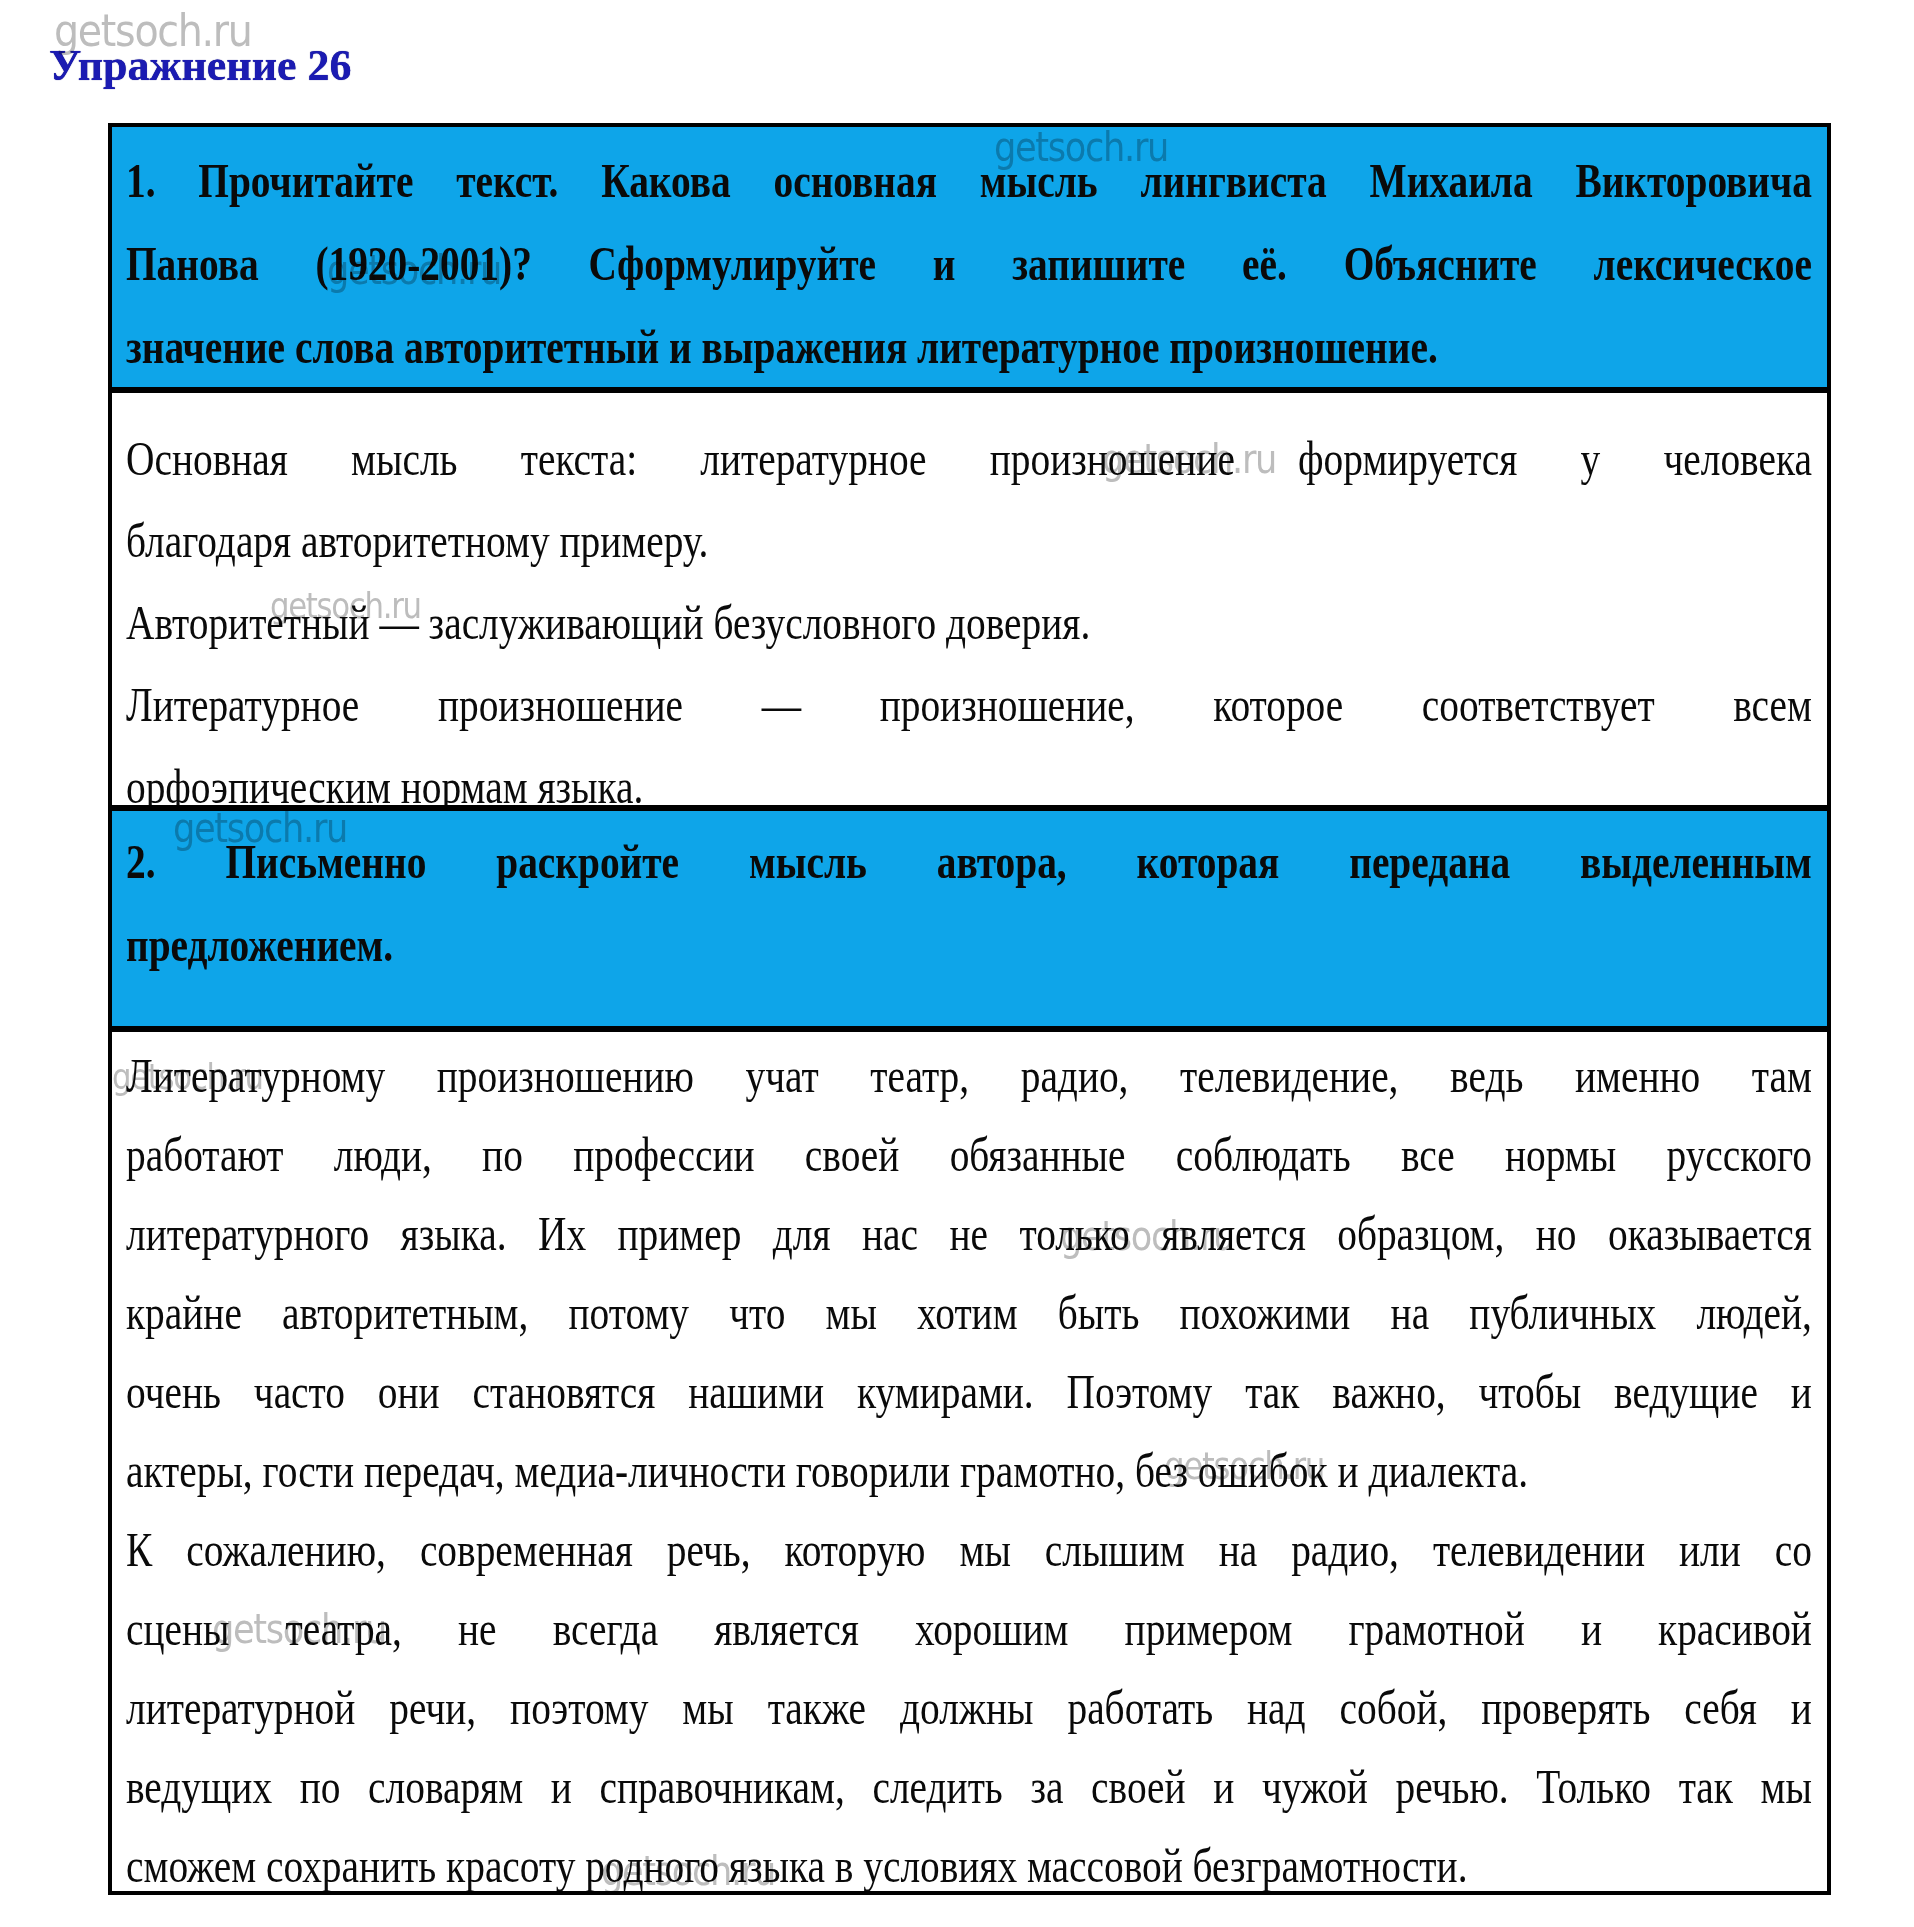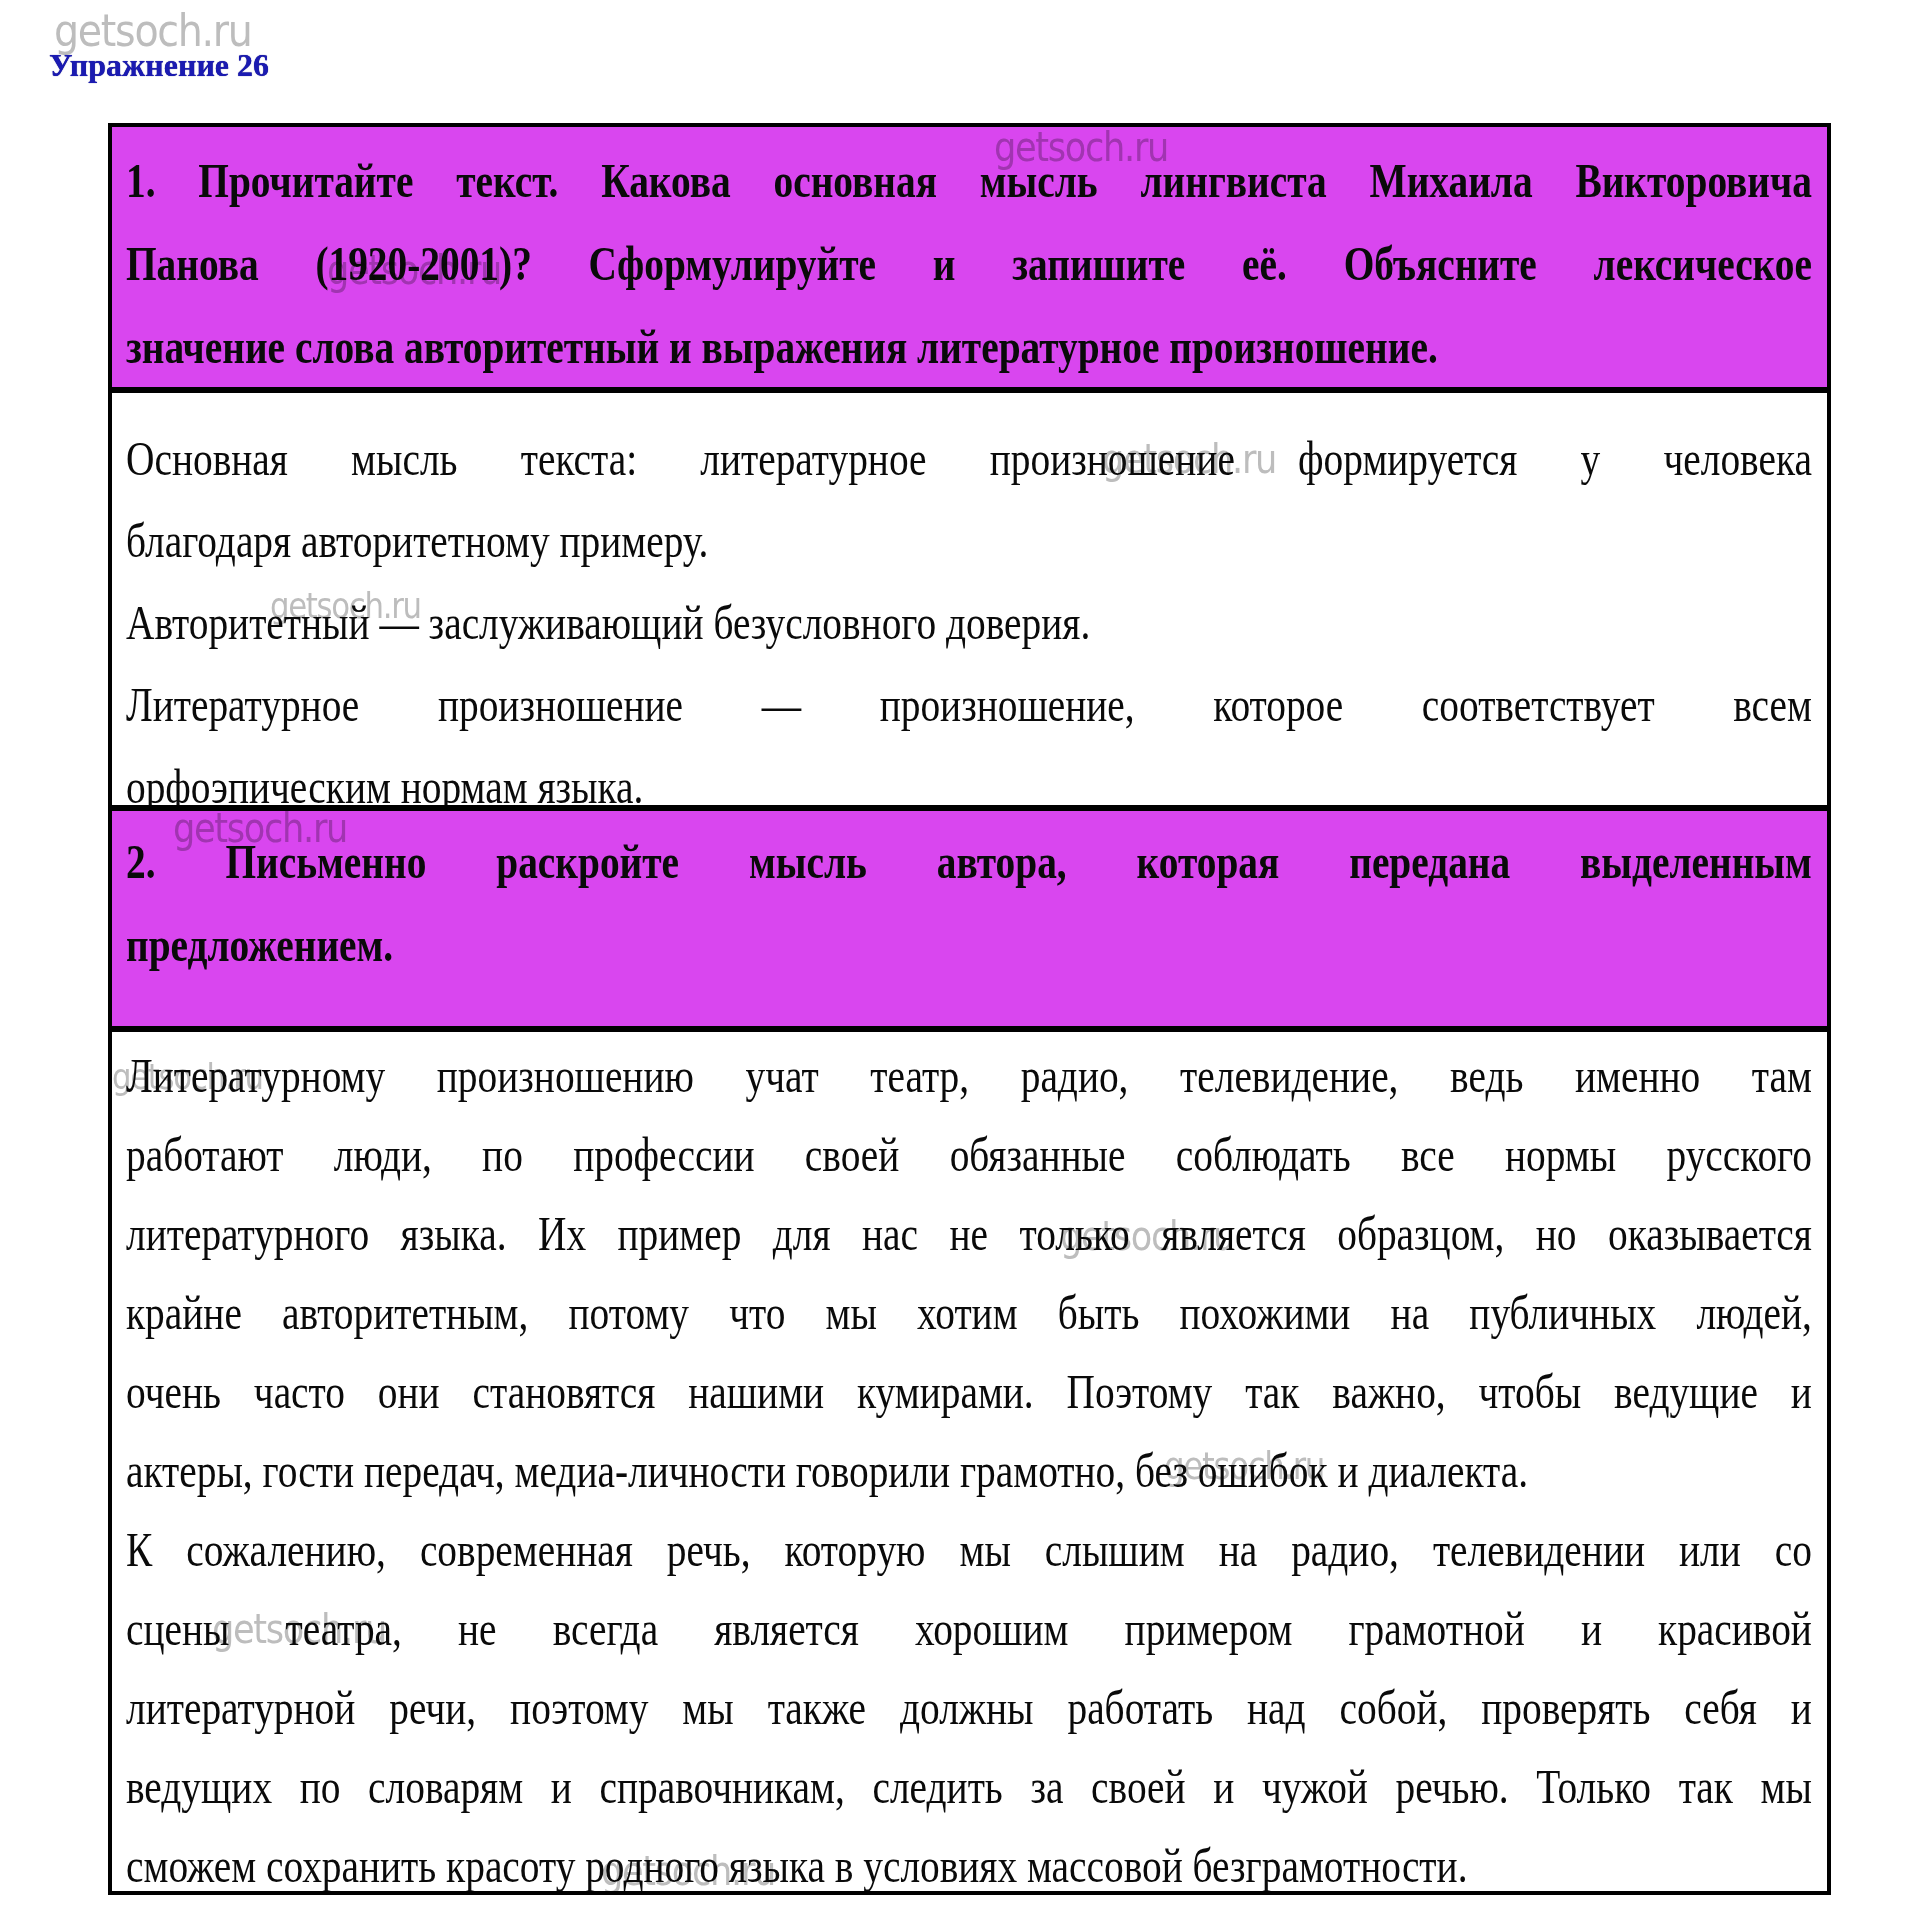--- a/index.html
+++ b/index.html
@@ -12,21 +12,21 @@
     width: 1914px;
     height: 1927px;
     overflow: hidden;
     font-family: "Liberation Serif", serif;
   }
 
   .page-title {
     position: absolute;
     left: 49px;
     top: 40px;
-    font-size: 32px;
+    font-size: 44px;
     line-height: 51px;
     font-weight: bold;
     color: #1b1bb2;
     text-shadow: 0 0 0.8px #000070;
   }
 
   .doc-table {
     position: absolute;
     left: 108px;
     top: 123px;
@@ -37,21 +37,21 @@
     display: flex;
     flex-direction: column;
     background: #ffffff;
   }
 
   .row {
     box-sizing: border-box;
     overflow: hidden;
     padding: 0 14px;
   }
-  .row.task { background: #d946ef; }
+  .row.task { background: #0ea5e9; }
   .row.answer { background: #ffffff; }
 
   .r1 { height: 270px; border-bottom: 6.2px solid #000; padding-top: 12.3px; }
   .r2 { height: 424px; border-bottom: 6.2px solid #000; padding-top: 25px; }
   .r3 { height: 224px; border-bottom: 6.2px solid #000; padding-top: 9.2px; }
   .r4 { flex: 1 1 auto; padding-top: 4px; }
 
   .line {
     width: 2056px;
     transform: scaleX(0.82);

